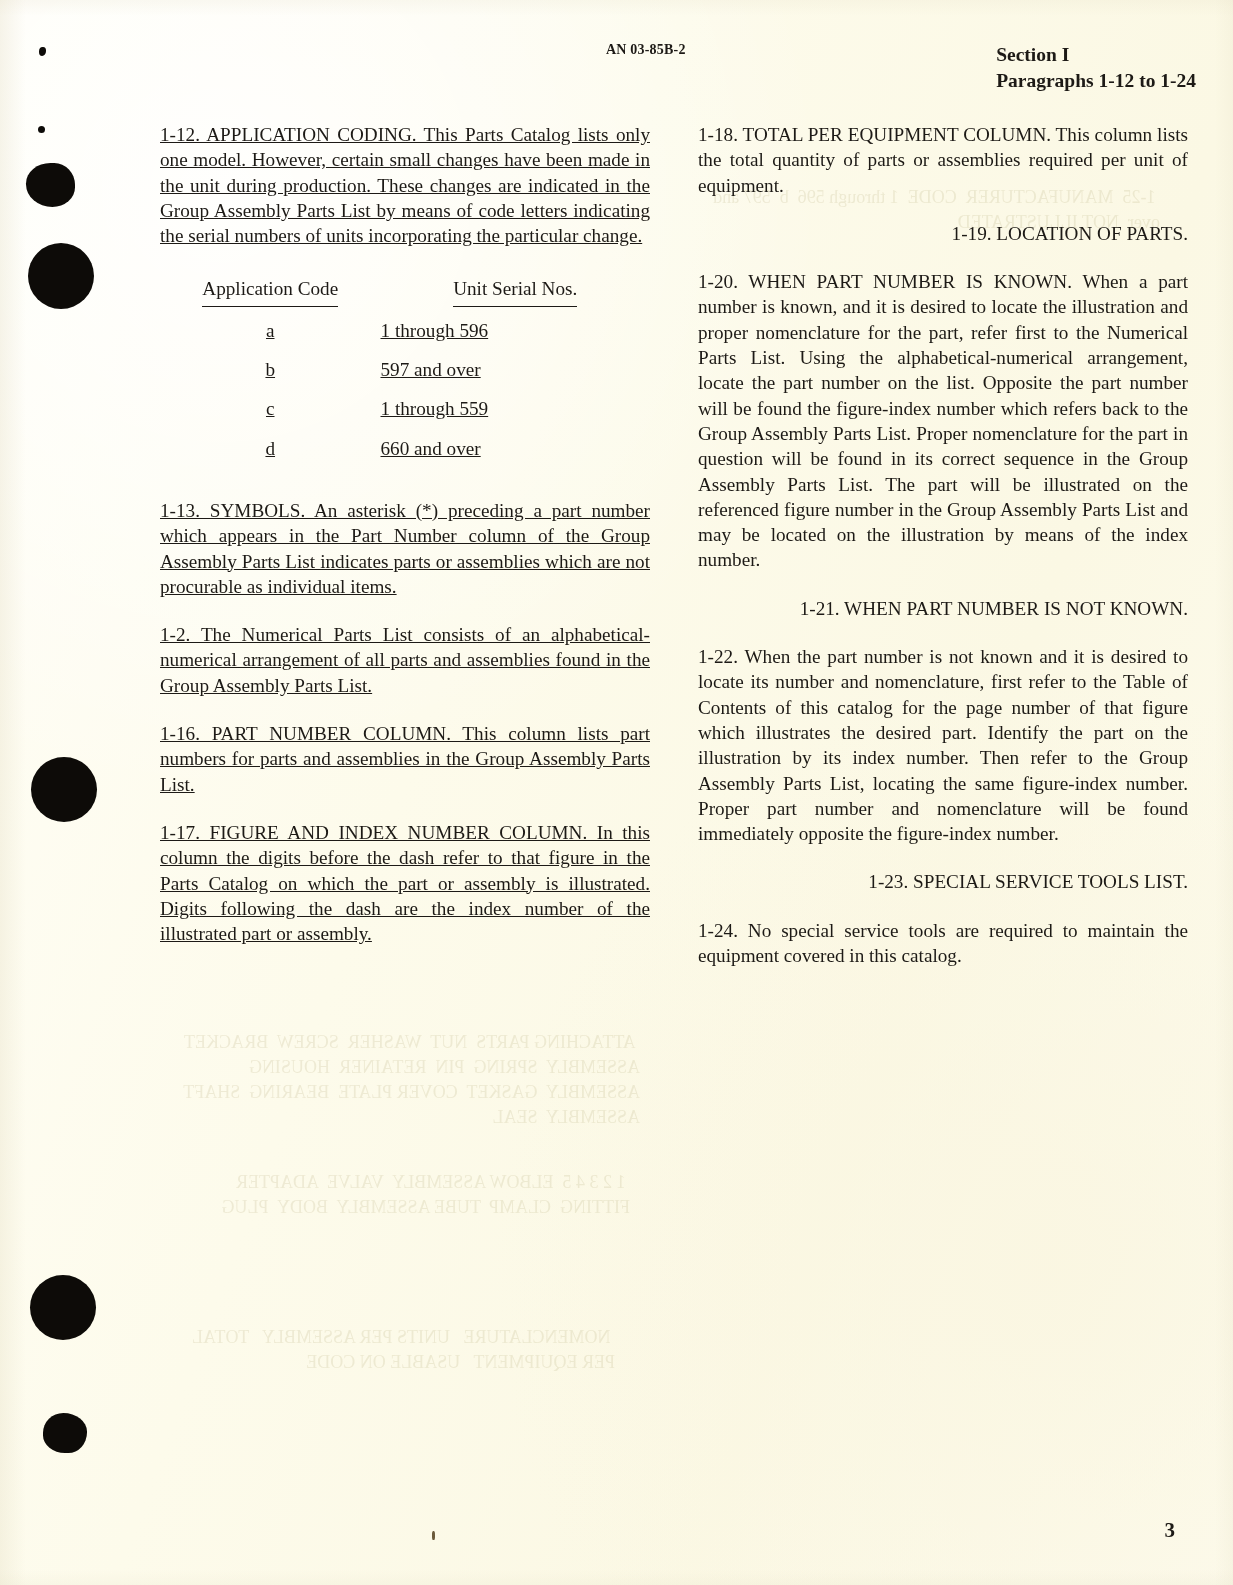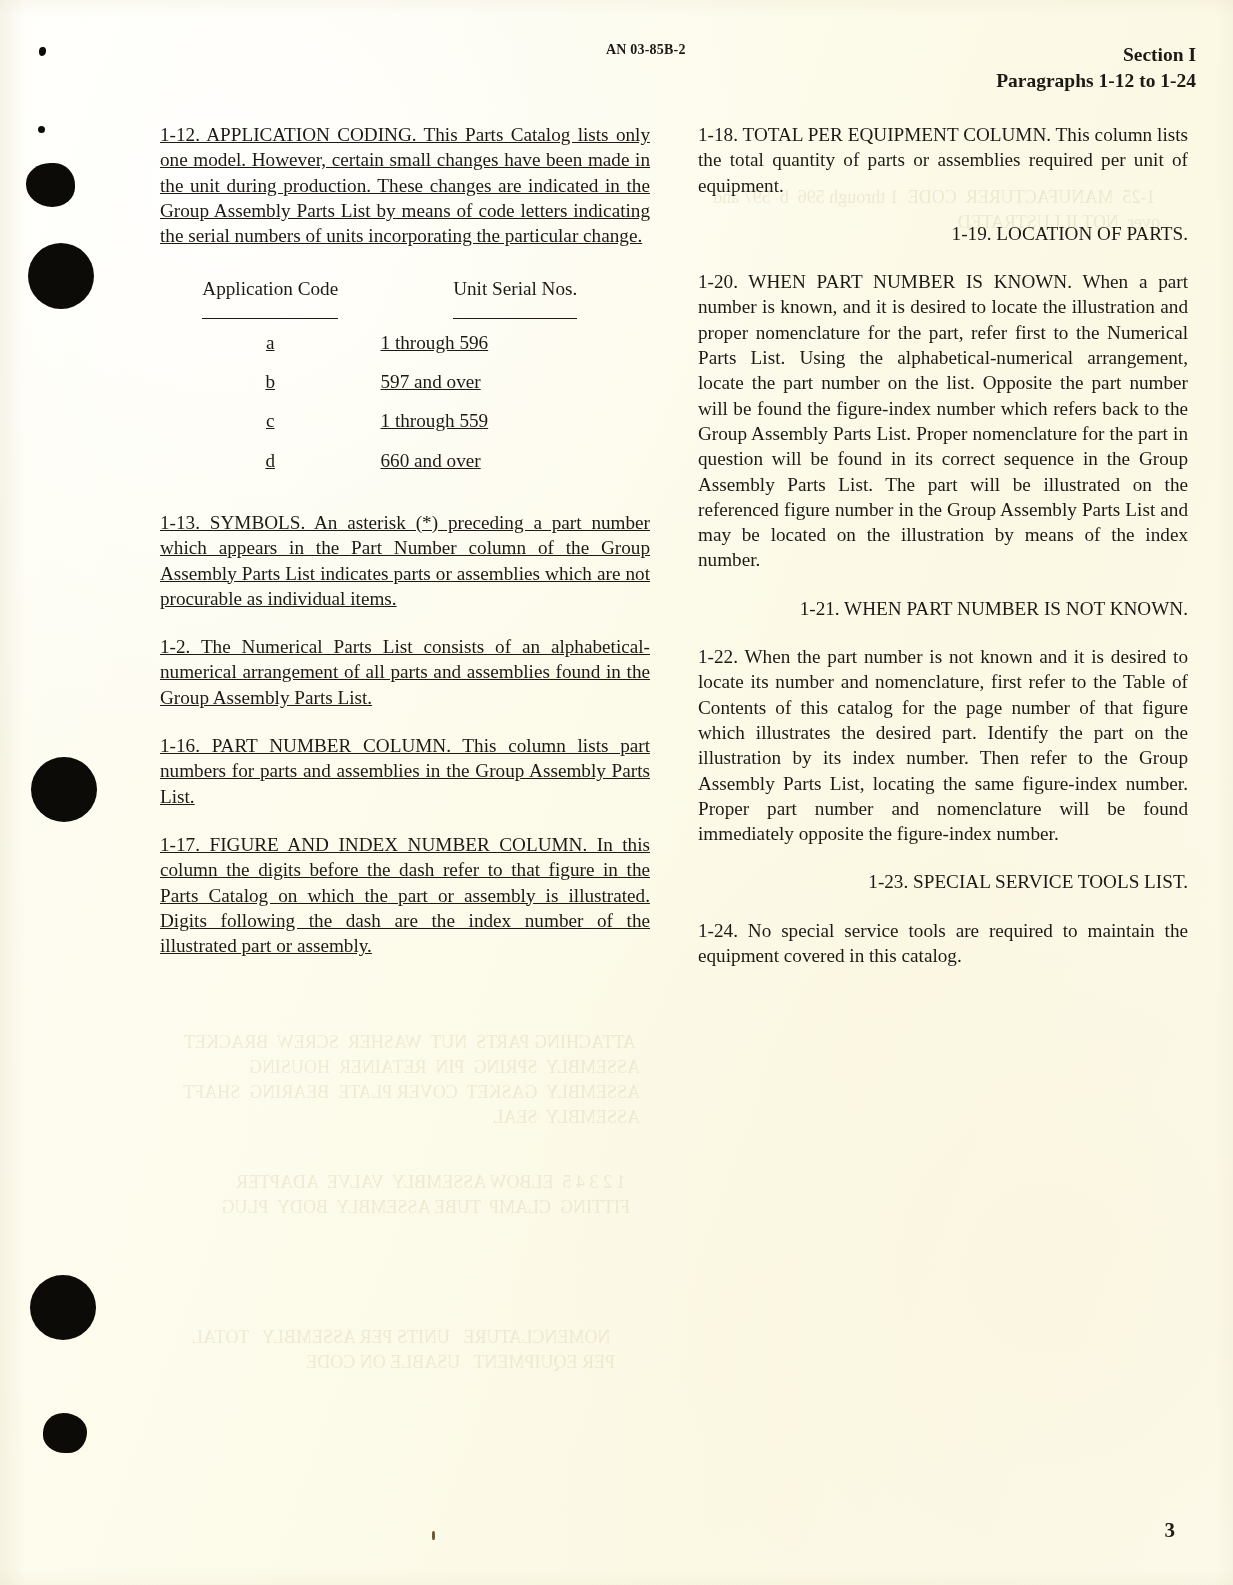--- a/index.html
+++ b/index.html
@@ -51,21 +51,21 @@
     left: 606px;
     top: 0px;
     font-weight: bold;
     font-size: 14px;
     letter-spacing: 0.2px;
   }
   .hdr-right {
     position: absolute;
     right: 37px;
     top: 0px;
-    text-align: right;
+    text-align: left;
     font-weight: bold;
     font-size: 19.5px;
     line-height: 26px;
   }
   .hdr-right div { white-space: nowrap; }
 
   
   .col {
     position: absolute;
     top: 122px;
@@ -93,21 +93,21 @@
     border-collapse: collapse;
     font-size: 19.2px;
   }
   .code-table th {
     font-weight: normal;
     padding: 0 0 4px 0;
     text-align: center;
   }
   .code-table th span {
     border-bottom: 1.4px solid #1d1a16;
-    padding-bottom: 16px;
+    padding-bottom: 4px;
     display: inline-block;
   }
   .code-table td {
     padding: 7px 0 7px 0;
     text-align: center;
   }
   .code-table .c-code { width: 45%; }
   .code-table .c-serial { width: 55%; text-align: center; }
   .code-table tbody .c-serial { text-align: left; }
 

